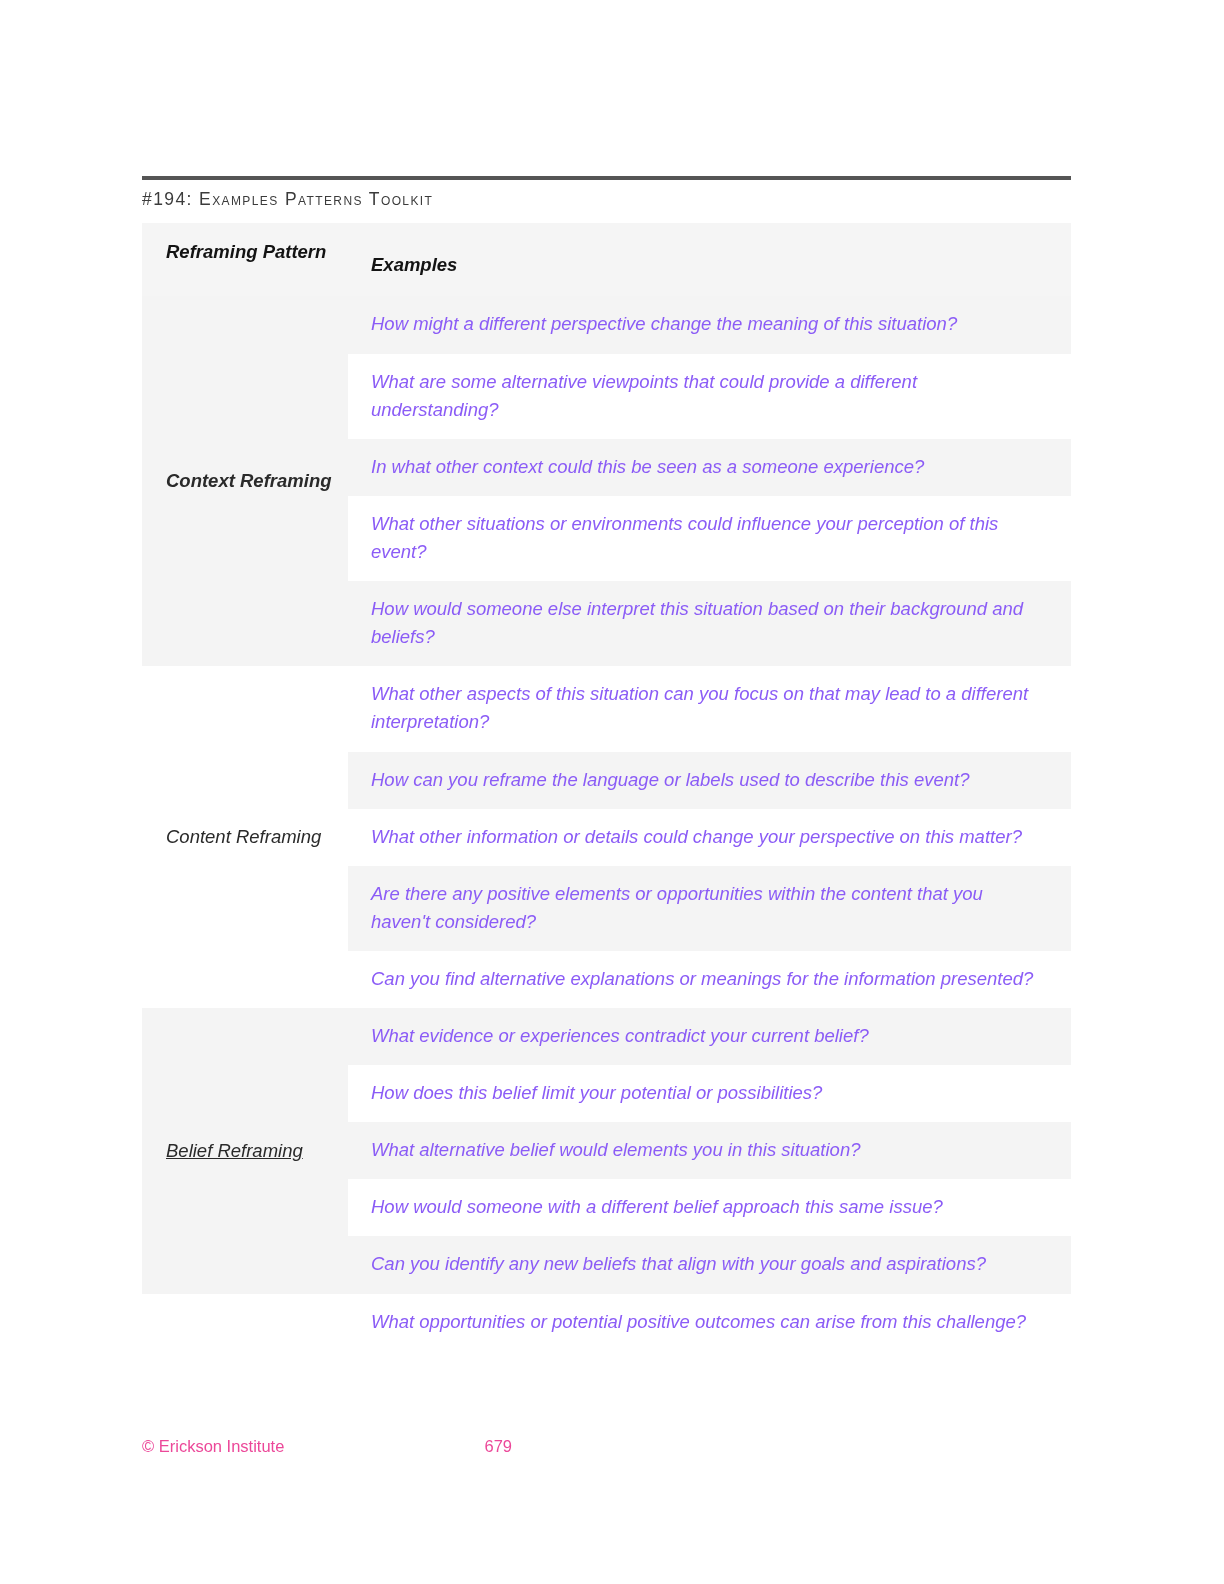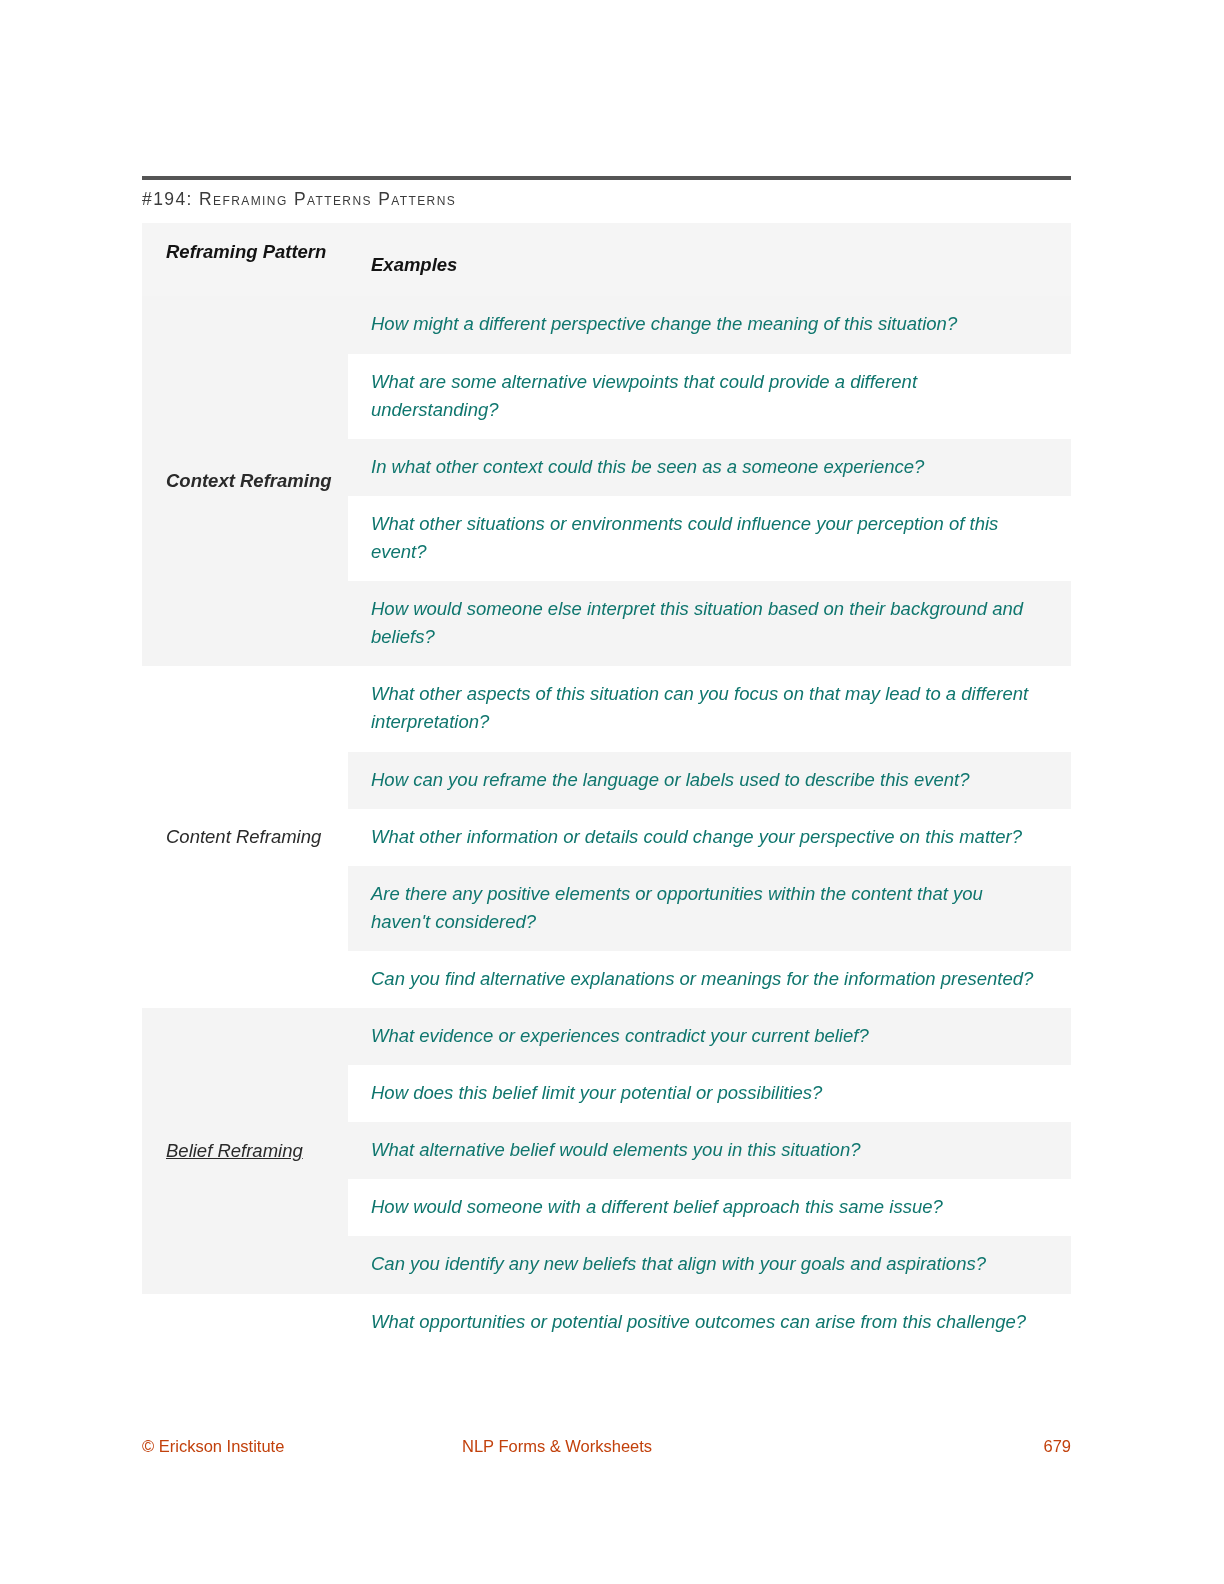--- a/index.html
+++ b/index.html
@@ -84,54 +84,54 @@
     font-style: italic;
     color: #2a2a2a;
     line-height: 1.52;
     padding: 0 10px 0 24px;
   }
   .tbl td.pat .pat-inner { display: block; }
 
   .tbl td.ex {
     font-size: 18.5px;
     font-style: italic;
-    color: #0f766e;
+    color: #8b5cf6;
     line-height: 1.52;
     padding: 14px 34px 15px 23px;
   }
 
   .shade   { background: #f4f4f4; }
   .unshade { background: #ffffff; }
 
   
   .footer {
     position: absolute;
     left: 142px;
     top: 1437px;
     width: 929px;
     display: flex;
     align-items: center;
     font-size: 16.5px;
-    color: #c2410c;
+    color: #ec4899;
     font-style: normal;
   }
   .footer .f-left   { flex: 0 0 310px; }
   .footer .f-center { flex: 1 1 auto; text-align: left; padding-left: 10px;}
   .footer .f-right  { flex: 0 0 60px; text-align: right; }
 </style>
 </head>
 <body>
 
 <div class="page">
 
   <div class="content">
 
     <div class="top-rule"></div>
 
-    <div class="doc-title">#194: Reframing Patterns Patterns</div>
+    <div class="doc-title">#194: Examples Patterns Toolkit</div>
 
     <table class="tbl">
       <colgroup>
         <col class="c-pattern">
         <col class="c-example">
       </colgroup>
       <thead>
         <tr class="hdr">
           <th class="h-pattern">Reframing Pattern</th>
           <th class="h-example">Examples</th>
@@ -198,17 +198,16 @@
             </td>
             <td class="ex unshade">What opportunities or potential positive outcomes can arise from this challenge?</td>
           </tr>
         </tbody>
     </table>
 
   </div>
 
   <div class="footer">
     <span class="f-left">© Erickson Institute</span>
-    <span class="f-center">NLP Forms &amp; Worksheets</span>
     <span class="f-right">679</span>
   </div>
 
 </div>
 
 </body></html>

